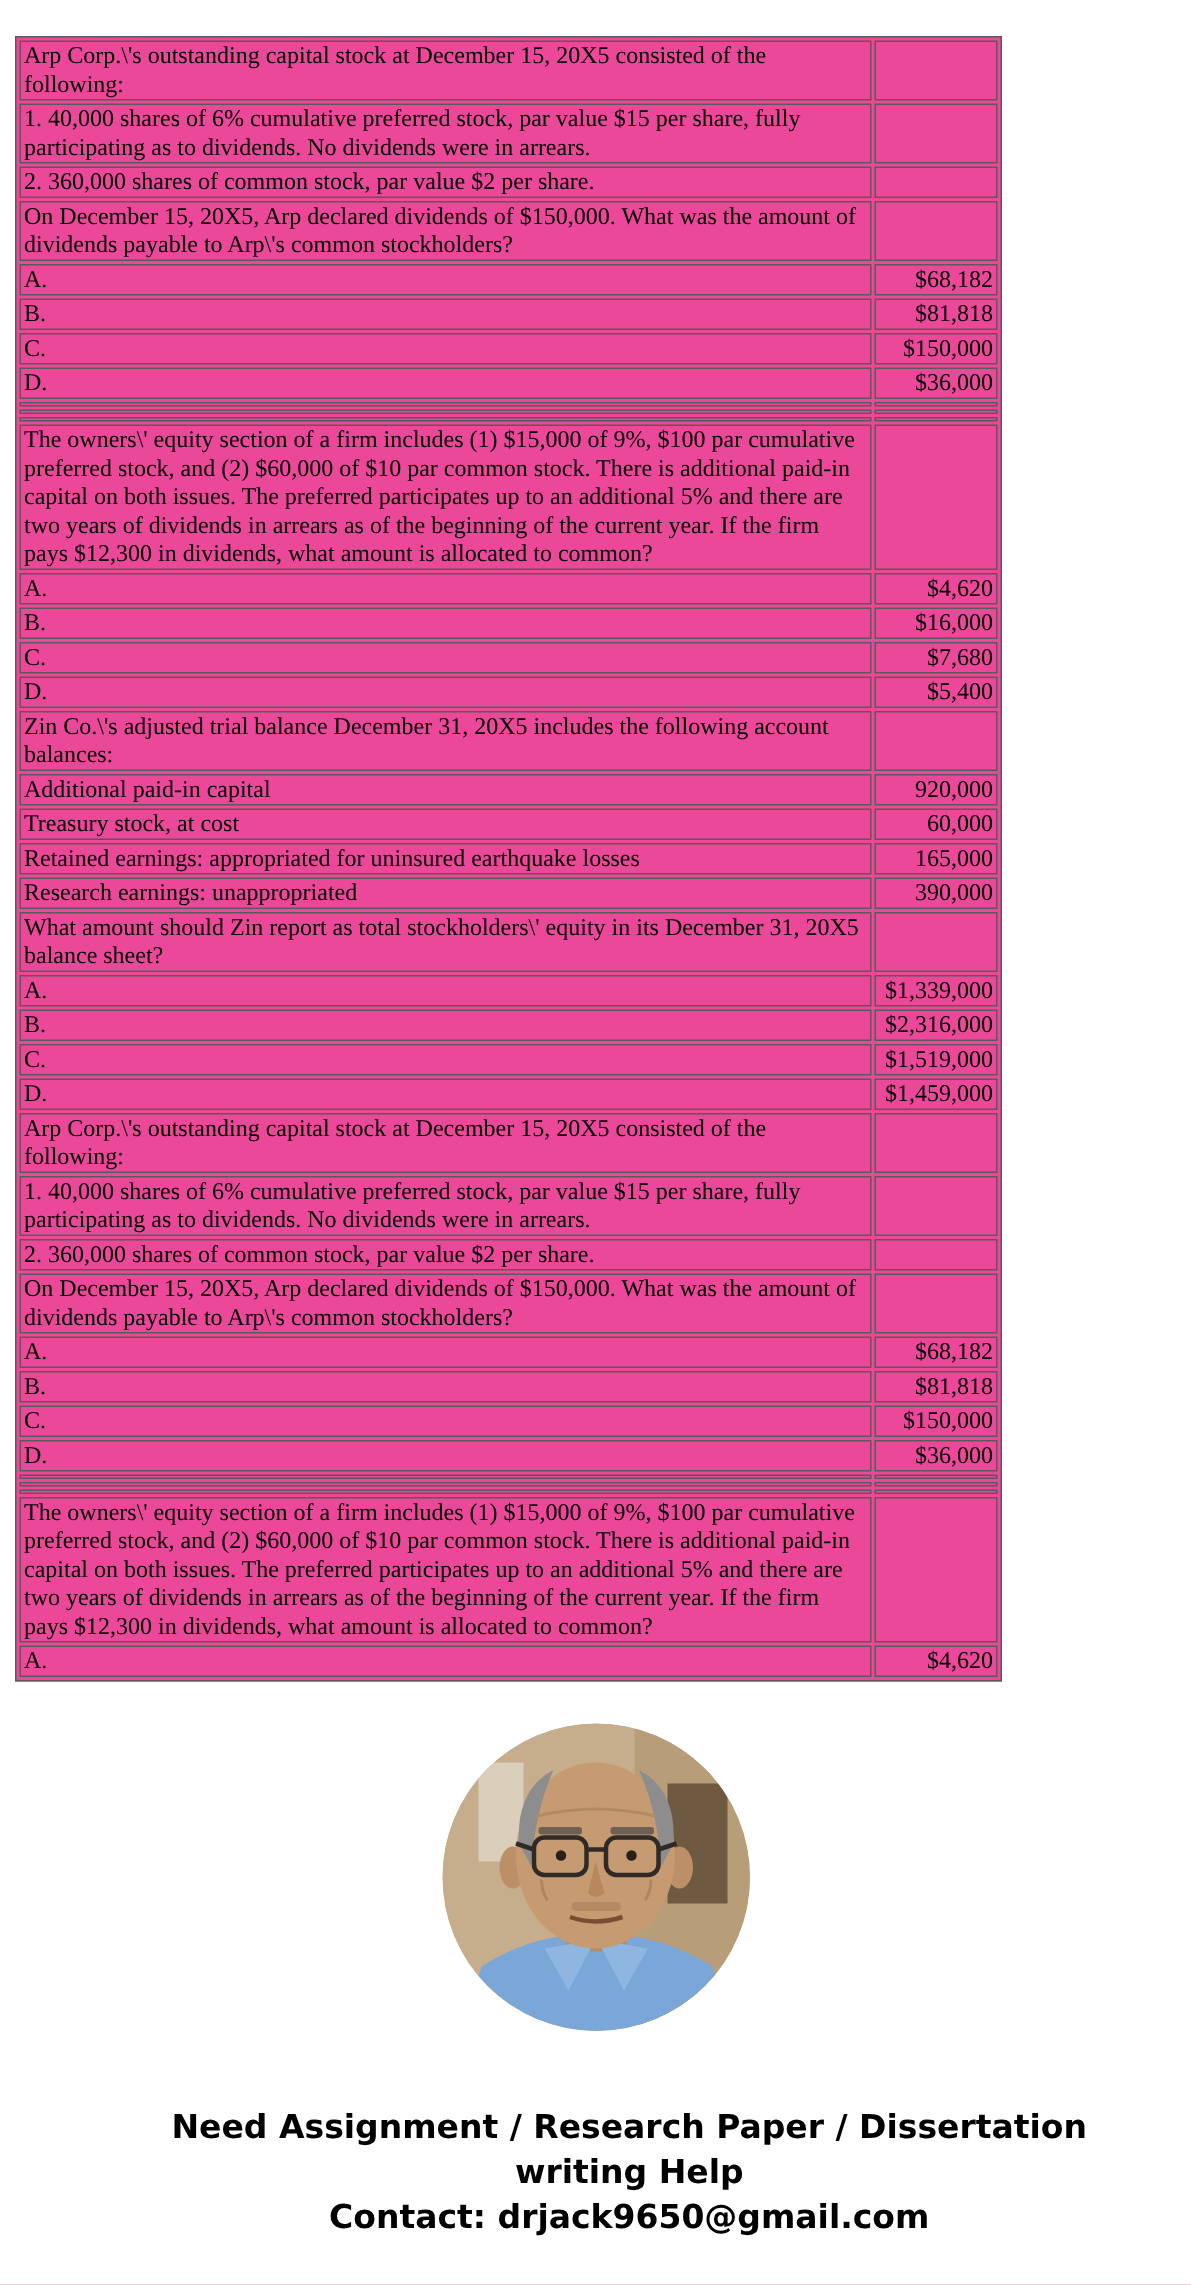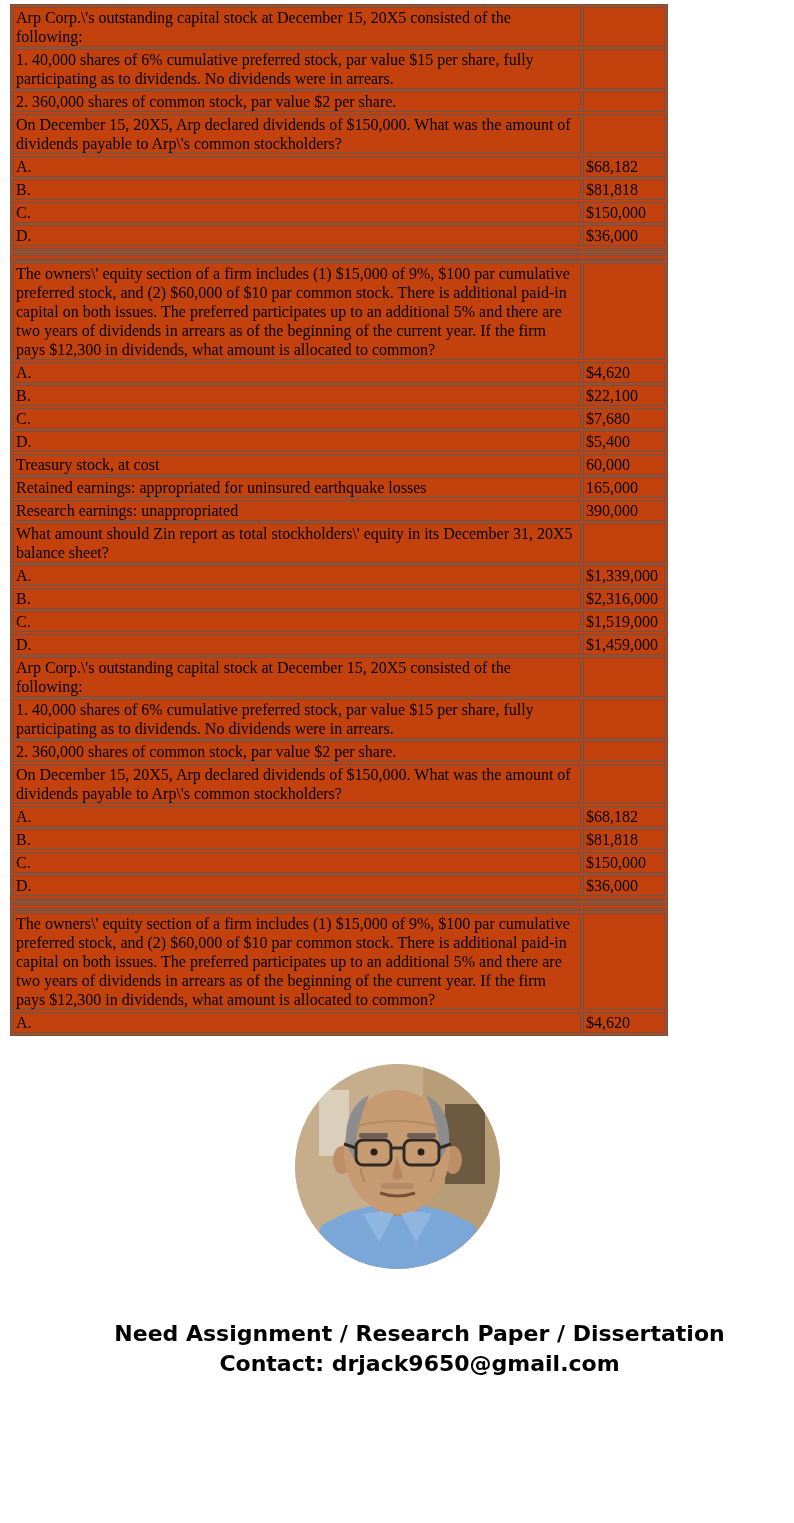--- a/index.html
+++ b/index.html
@@ -13,39 +13,39 @@
     overflow: hidden;
     font-family: "Liberation Serif", serif;
     color: #000000;
   }
   .page {
     width: 794px;
     height: 1523px;
     position: relative;
   }
   table.questions {
-    margin: 4px 0 0 10px;
+    margin: 24px 0 0 10px;
     border-collapse: separate;
     border-spacing: 2px;
     border: 1px solid #5a5a5a;
     table-layout: fixed;
     width: 650px;
-    background: #c2410c;
+    background: #ec4899;
   }
   table.questions td {
     border: 1px solid #5a5a5a;
     font-size: 16px;
     line-height: 19px;
     padding: 0 2px;
     vertical-align: top;
     overflow: hidden;
     word-wrap: break-word;
   }
   td.qcell { width: 562px; }
-  td.vcell { width: 76px; }
+  td.vcell { width: 76px; text-align: right; }
   tr.sep td {
     height: 1px;
     padding: 0;
     line-height: 1px;
     font-size: 1px;
   }
   .avatar {
     width: 205px;
     height: 205px;
     margin: 28px auto 0 auto;
@@ -119,29 +119,37 @@
         <tr>
           <td class="qcell">The owners\' equity section of a firm includes (1) $15,000 of 9%, $100 par cumulative preferred stock, and (2) $60,000 of $10 par common stock. There is additional paid-in capital on both issues. The preferred participates up to an additional 5% and there are two years of dividends in arrears as of the beginning of the current year. If the firm pays $12,300 in dividends, what amount is allocated to common?</td>
           <td class="vcell"></td>
         </tr>
         <tr>
           <td class="qcell">A.</td>
           <td class="vcell">$4,620</td>
         </tr>
         <tr>
           <td class="qcell">B.</td>
-          <td class="vcell">$22,100</td>
+          <td class="vcell">$16,000</td>
         </tr>
         <tr>
           <td class="qcell">C.</td>
           <td class="vcell">$7,680</td>
         </tr>
         <tr>
           <td class="qcell">D.</td>
           <td class="vcell">$5,400</td>
+        </tr>
+        <tr>
+          <td class="qcell">Zin Co.\'s adjusted trial balance December 31, 20X5 includes the following account balances:</td>
+          <td class="vcell"></td>
+        </tr>
+        <tr>
+          <td class="qcell">Additional paid-in capital</td>
+          <td class="vcell">920,000</td>
         </tr>
         <tr>
           <td class="qcell">Treasury stock, at cost</td>
           <td class="vcell">60,000</td>
         </tr>
         <tr>
           <td class="qcell">Retained earnings: appropriated for uninsured earthquake losses</td>
           <td class="vcell">165,000</td>
         </tr>
         <tr>
@@ -258,16 +266,17 @@
         <rect x="86" y="119" width="33" height="6" rx="3" fill="#a97f58" opacity="0.6"></rect>
         <path d="M85 129 Q102 135 120 129" stroke="#7a4e35" stroke-width="3" fill="none"></path>
         <path d="M70 118 Q66 112 66 104" stroke="#b2855c" stroke-width="2" fill="none"></path>
         <path d="M135 118 Q139 112 139 104" stroke="#b2855c" stroke-width="2" fill="none"></path>
       </g>
     </svg>
   </div>
 
   <div class="footer">
     <div>Need Assignment / Research Paper / Dissertation</div>
+    <div>writing Help</div>
     <div>Contact: drjack9650@gmail.com</div>
   </div>
 
 </div>
 
 </body></html>

